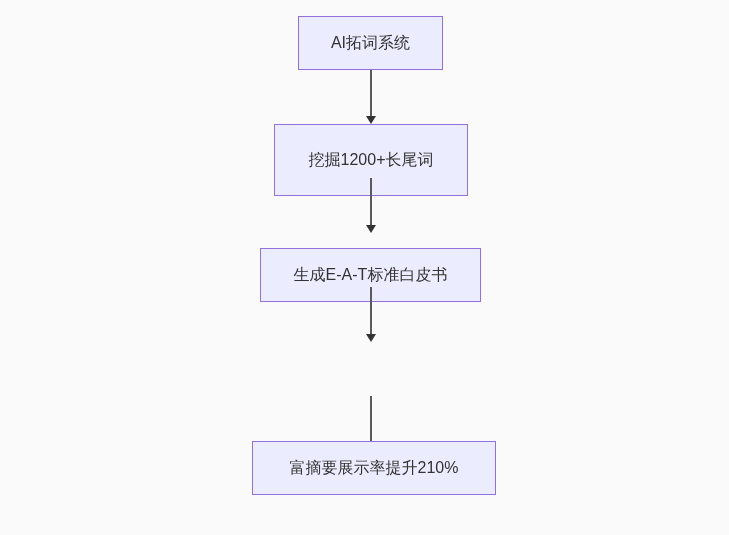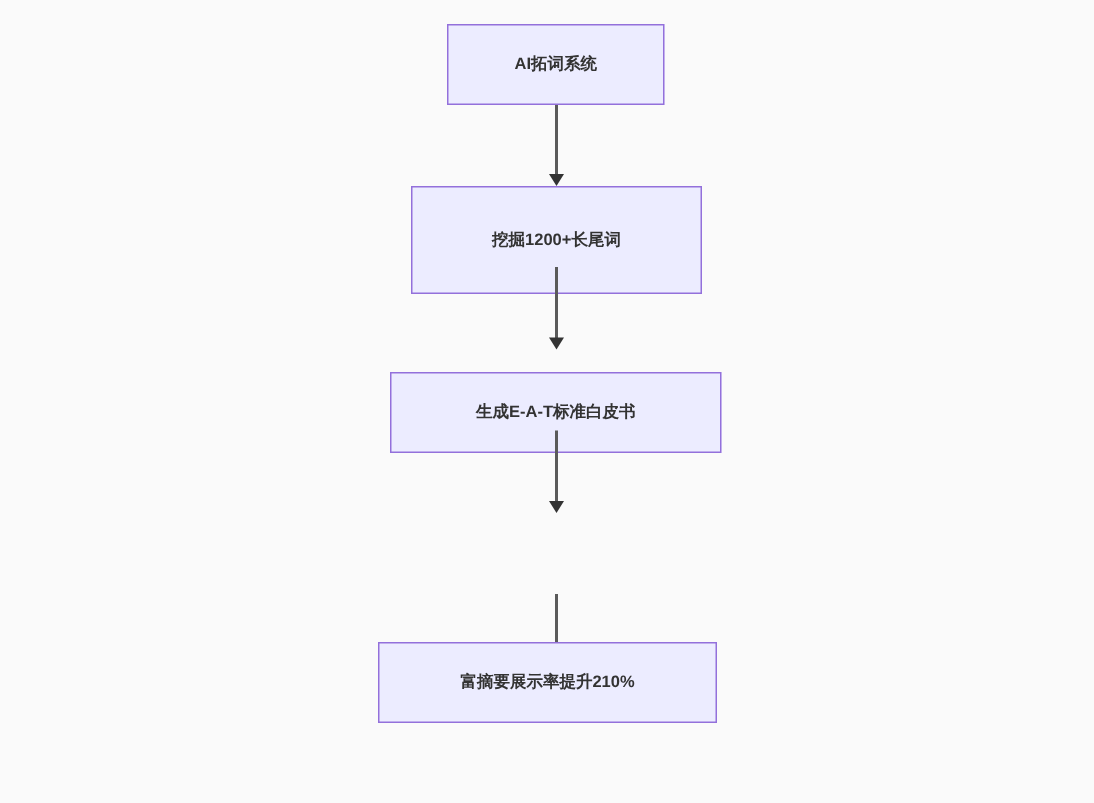--- a/index.html
+++ b/index.html
@@ -23,31 +23,30 @@
     background: var(--bg);
   }
   .node {
     position: absolute;
     display: flex;
     align-items: center;
     justify-content: center;
     background: var(--node-fill);
     border: 1px solid var(--node-border);
     color: var(--text-color);
-    font-size: 11px;
+    font-size: 16px;
     line-height: 1;
     white-space: nowrap;
     text-align: center;
-    font-weight: bold;
   }
   #node-1 { left: 298px; top: 16px;  width: 145px; height: 54px; }
   #node-2 { left: 274px; top: 124px; width: 194px; height: 72px; }
   #node-3 { left: 260px; top: 248px; width: 221px; height: 54px; text-align: center; }
   #node-4 { left: 263px; top: 342px; width: 216px; height: 54px; }
-  #node-5 { left: 252px; top: 428px; width: 226px; height: 54px; }
+  #node-5 { left: 252px; top: 441px; width: 244px; height: 54px; }
 
   .edge {
     position: absolute;
     left: 365px;
     width: 12px;
   }
   #edge-1 { top: 70px;  height: 54px; }
   #edge-2 { top: 178px; height: 55px; }
   #edge-3 { top: 287px; height: 55px; }
   #edge-4 { top: 396px; height: 54px; }

